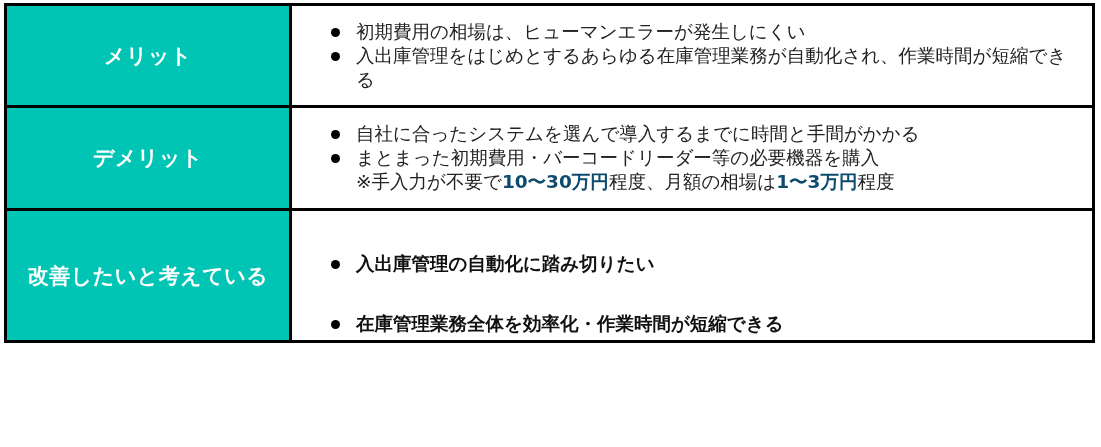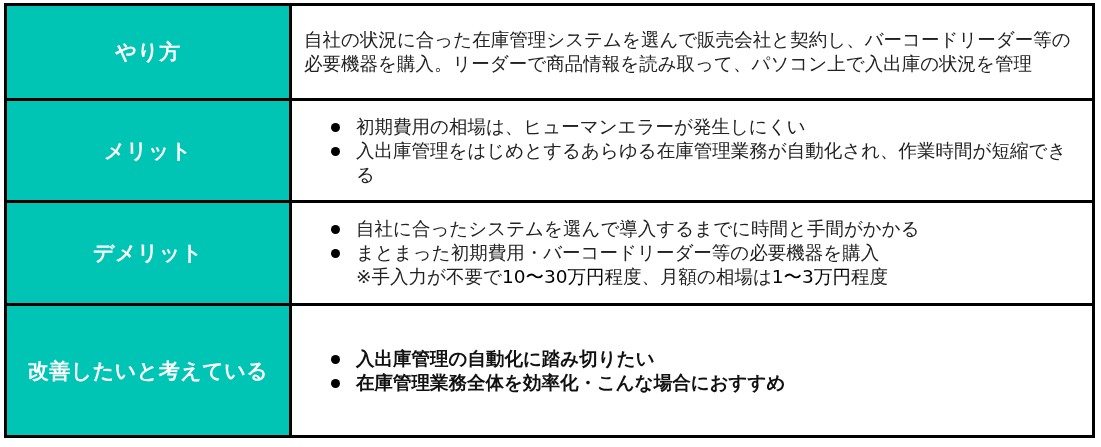--- a/index.html
+++ b/index.html
@@ -60,43 +60,38 @@
       top: 8px;
       width: 9px;
       height: 9px;
       border-radius: 50%;
       background: #000000;
     }
     .note {
       padding-left: 25px;
     }
     .red {
-      color: #000000;
-      font-weight: normal;
+      color: #0c4a6e;
+      font-weight: bold;
     }
     .bold li {
       font-weight: bold;
       color: #111111;
+      margin-top: 36px;
     }
     tr.r1 td { height: 92px; }
     tr.r2 td { height: 99px; }
     tr.r3 td { height: 100px; }
     tr.r4 td { height: 129px; }
   </style>
 </head>
 <body>
 
 <table class="table">
   <tbody>
-      <tr class="r1">
-    <td class="head">やり方</td>
-    <td class="body">
-      <div class="desc">自社の状況に合った在庫管理システムを選んで販売会社と契約し、バーコードリーダー等の必要機器を購入。リーダーで商品情報を読み取って、パソコン上で入出庫の状況を管理</div>
-    </td>
-  </tr>
   <tr class="r2">
     <td class="head">メリット</td>
     <td class="body">
       <ul class="bullets">
         <li><span class="dot"></span><span>初期費用の相場は、ヒューマンエラーが発生しにくい</span></li>
         <li><span class="dot"></span><span>入出庫管理をはじめとするあらゆる在庫管理業務が自動化され、作業時間が短縮できる</span></li>
       </ul>
     </td>
   </tr>
   <tr class="r3">
@@ -107,18 +102,18 @@
         <li><span class="dot"></span><span>まとまった初期費用・バーコードリーダー等の必要機器を購入</span></li>
         <div class="note"><span>※手入力が不要で</span><span class="red">10〜30万円</span><span>程度、月額の相場は</span><span class="red">1〜3万円</span><span>程度</span></div>
       </ul>
     </td>
   </tr>
   <tr class="r4">
     <td class="head">改善したいと考えている</td>
     <td class="body">
       <ul class="bullets bold">
         <li><span class="dot"></span><span>入出庫管理の自動化に踏み切りたい</span></li>
-        <li><span class="dot"></span><span>在庫管理業務全体を効率化・こんな場合におすすめ</span></li>
+        <li><span class="dot"></span><span>在庫管理業務全体を効率化・作業時間が短縮できる</span></li>
       </ul>
     </td>
   </tr>
 </tbody>
   </table>
 
 </body></html>

